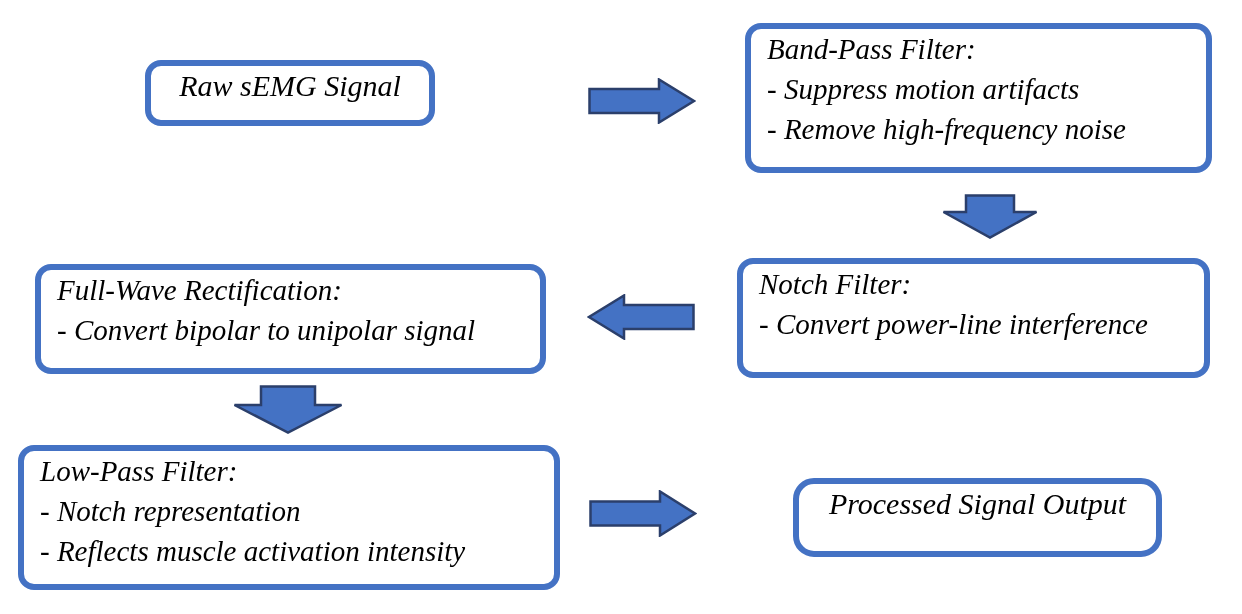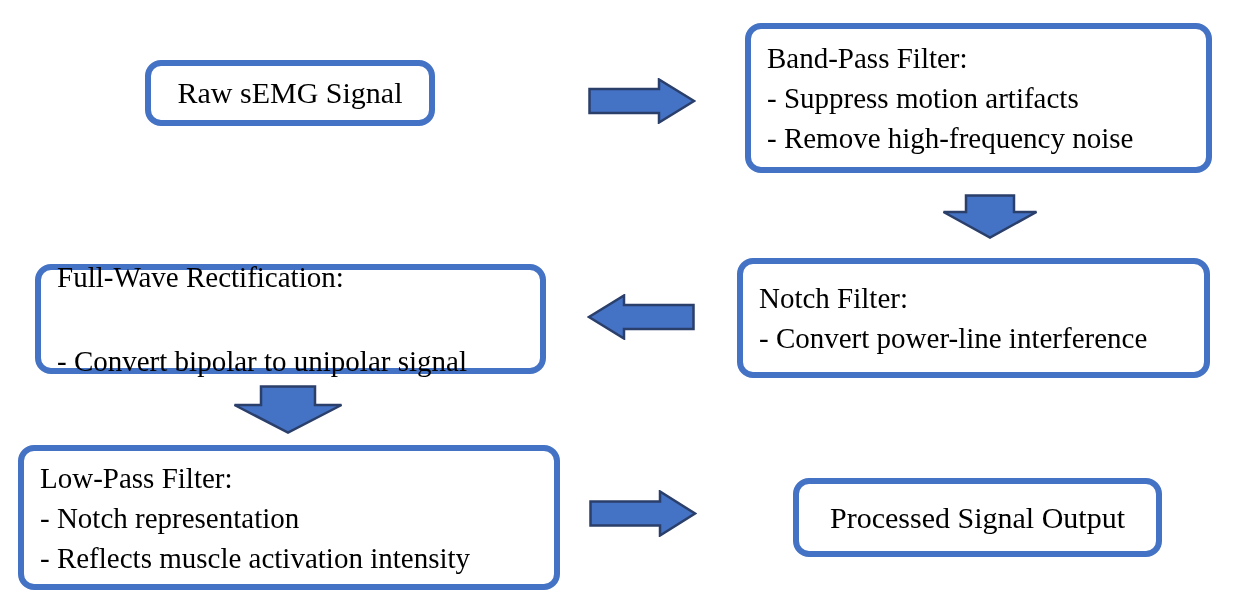--- a/index.html
+++ b/index.html
@@ -13,39 +13,39 @@
     font-family: "Liberation Serif", serif;
     color: #000000;
   }
   .node {
     position: absolute;
     background: #ffffff;
     border: 6px solid var(--box-border, #4472C4);
     border-radius: 16px;
     display: flex;
     flex-direction: column;
-    justify-content: center;
     font-size: 29px;
     line-height: 40px;
     color: var(--text, #000000);
+    font-style: italic;
   }
   .node.center { align-items: center; text-align: center; }
   .node.leftalign { padding-left: 16px; padding-right: 6px; align-items: flex-start; text-align: left; }
   .arrow { position: absolute; display: block; }
   .arrow polygon {
     fill: var(--arrow-fill, #4472C4);
     stroke: var(--arrow-stroke, #2B3F6B);
     stroke-width: 2.5;
   }
   #node-raw      { left: 145px; top: 60px;  width: 290px; height: 66px;  font-size: 30px; }
   #node-bandpass { left: 745px; top: 23px;  width: 467px; height: 150px; }
   #node-notch    { left: 737px; top: 258px; width: 473px; height: 120px; }
-  #node-fullwave { left: 35px;  top: 264px; width: 511px; height: 110px; gap: 44px; }
+  #node-fullwave { left: 35px;  top: 264px; width: 511px; height: 110px; }
   #node-lowpass  { left: 18px;  top: 445px; width: 542px; height: 145px; }
-  #node-output   { left: 793px; top: 478px; width: 369px; height: 79px;  font-size: 30px; }
+  #node-output   { left: 793px; top: 478px; width: 369px; height: 79px;  font-size: 30px; border-radius: 21px; }
   #arrow-1 { left: 588px; top: 78px;  width: 108px; height: 46px; }
   #arrow-2 { left: 942px; top: 194px; width: 96px;  height: 45px; }
   #arrow-3 { left: 587px; top: 294px; width: 108px; height: 46px; }
   #arrow-4 { left: 233px; top: 385px; width: 110px; height: 49px; }
   #arrow-5 { left: 589px; top: 490px; width: 108px; height: 47px; }
 </style>
 </head>
 <body>
 
 <div class="canvas">

